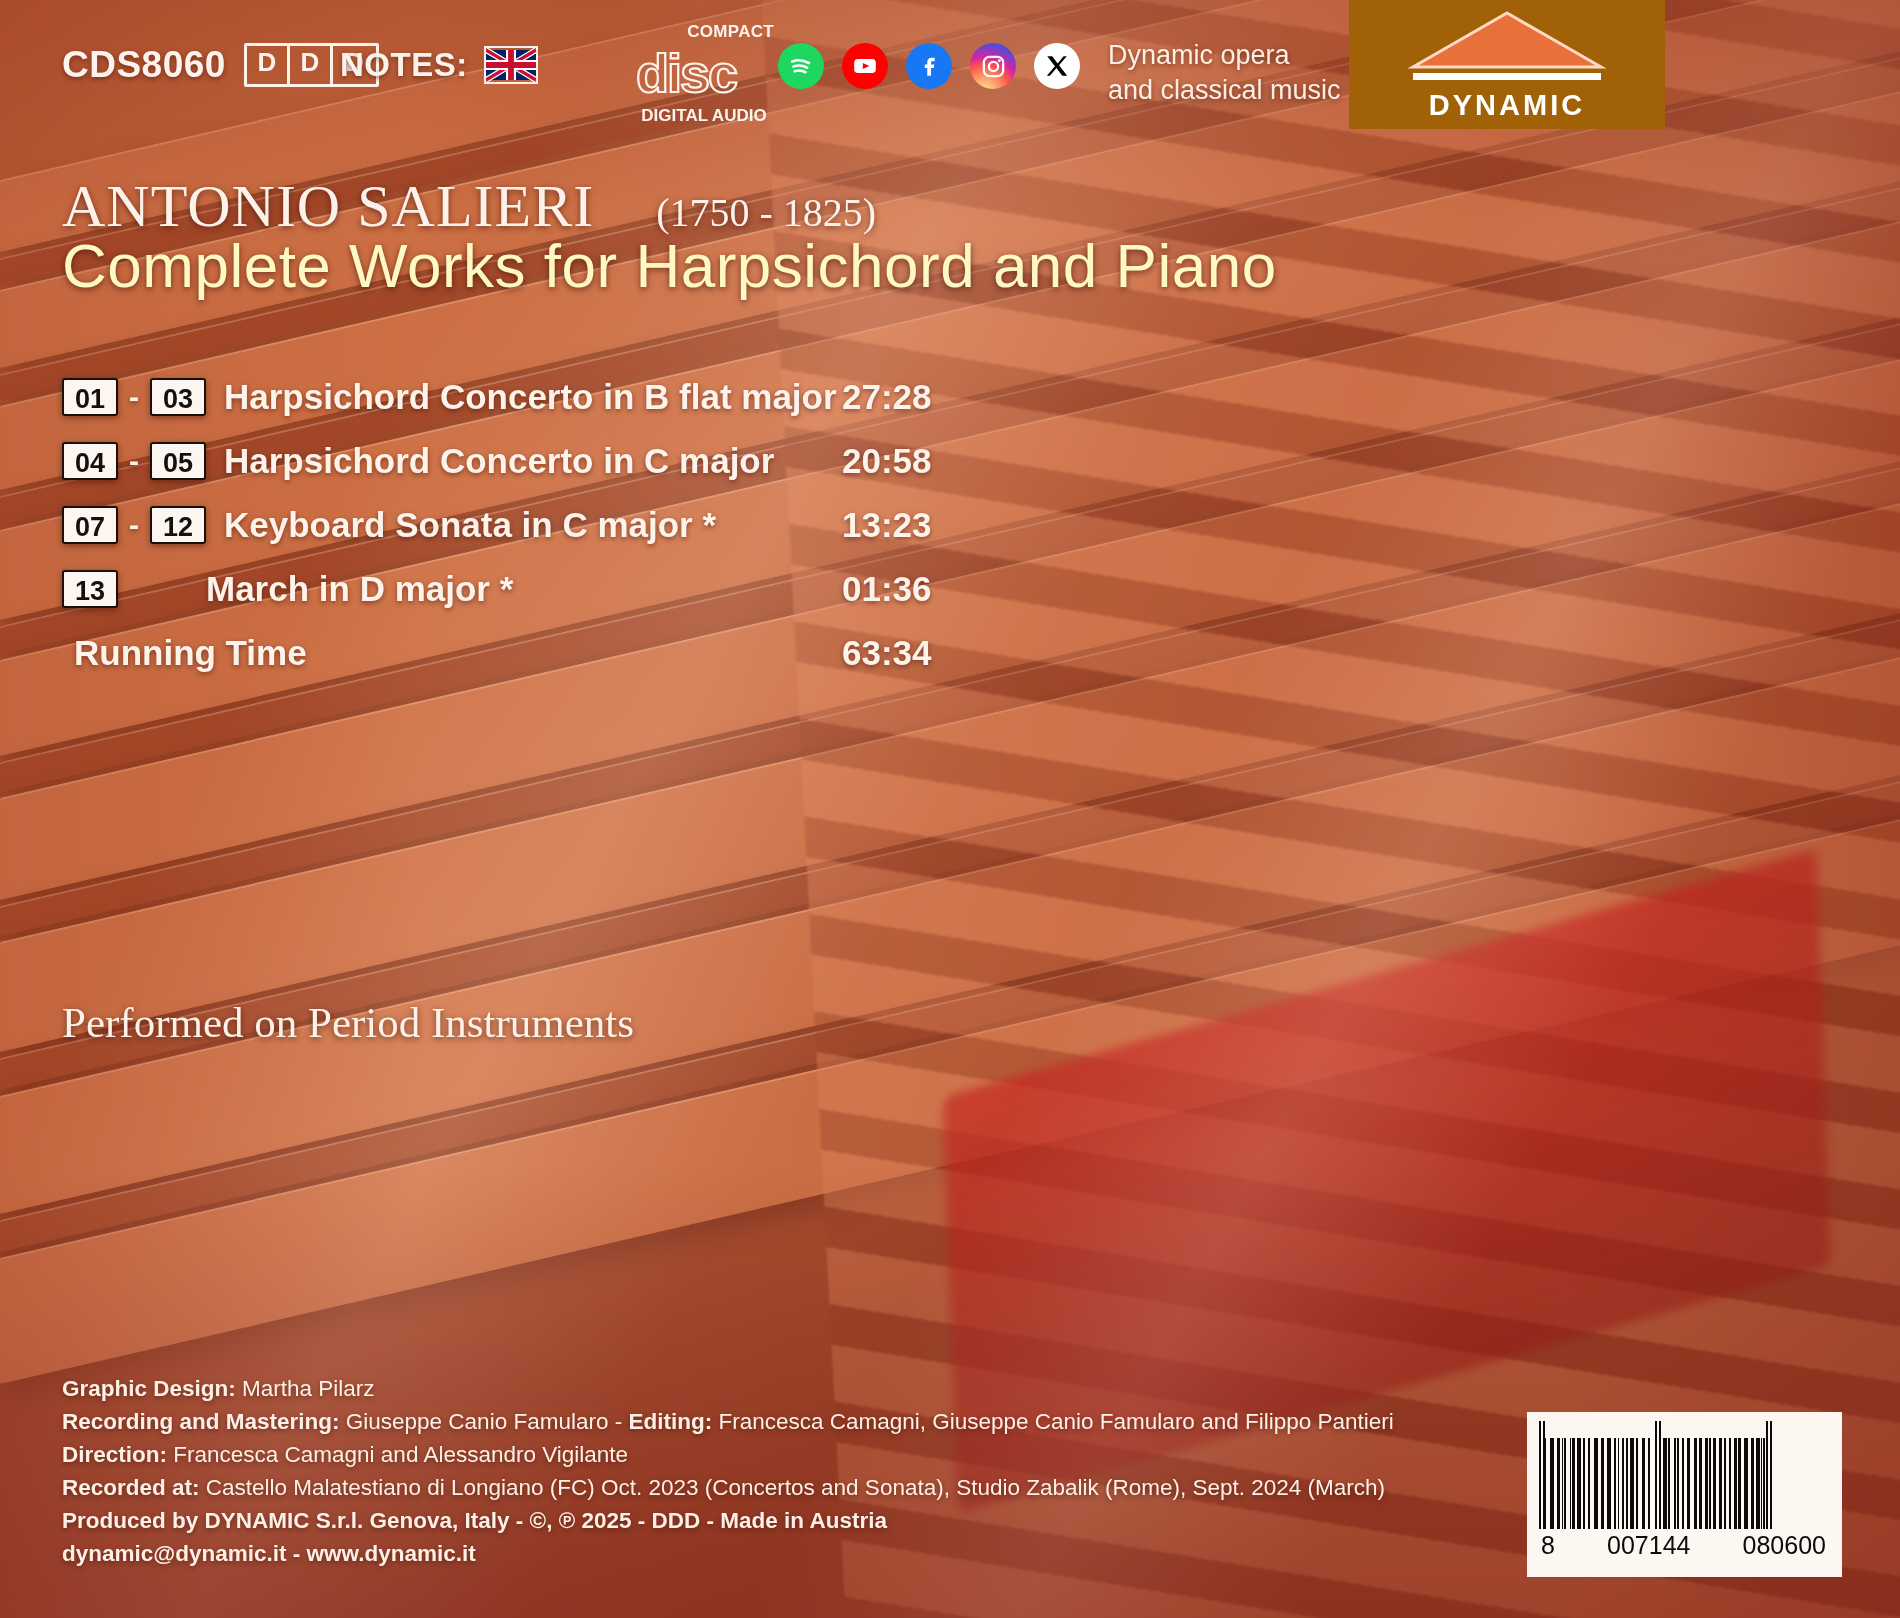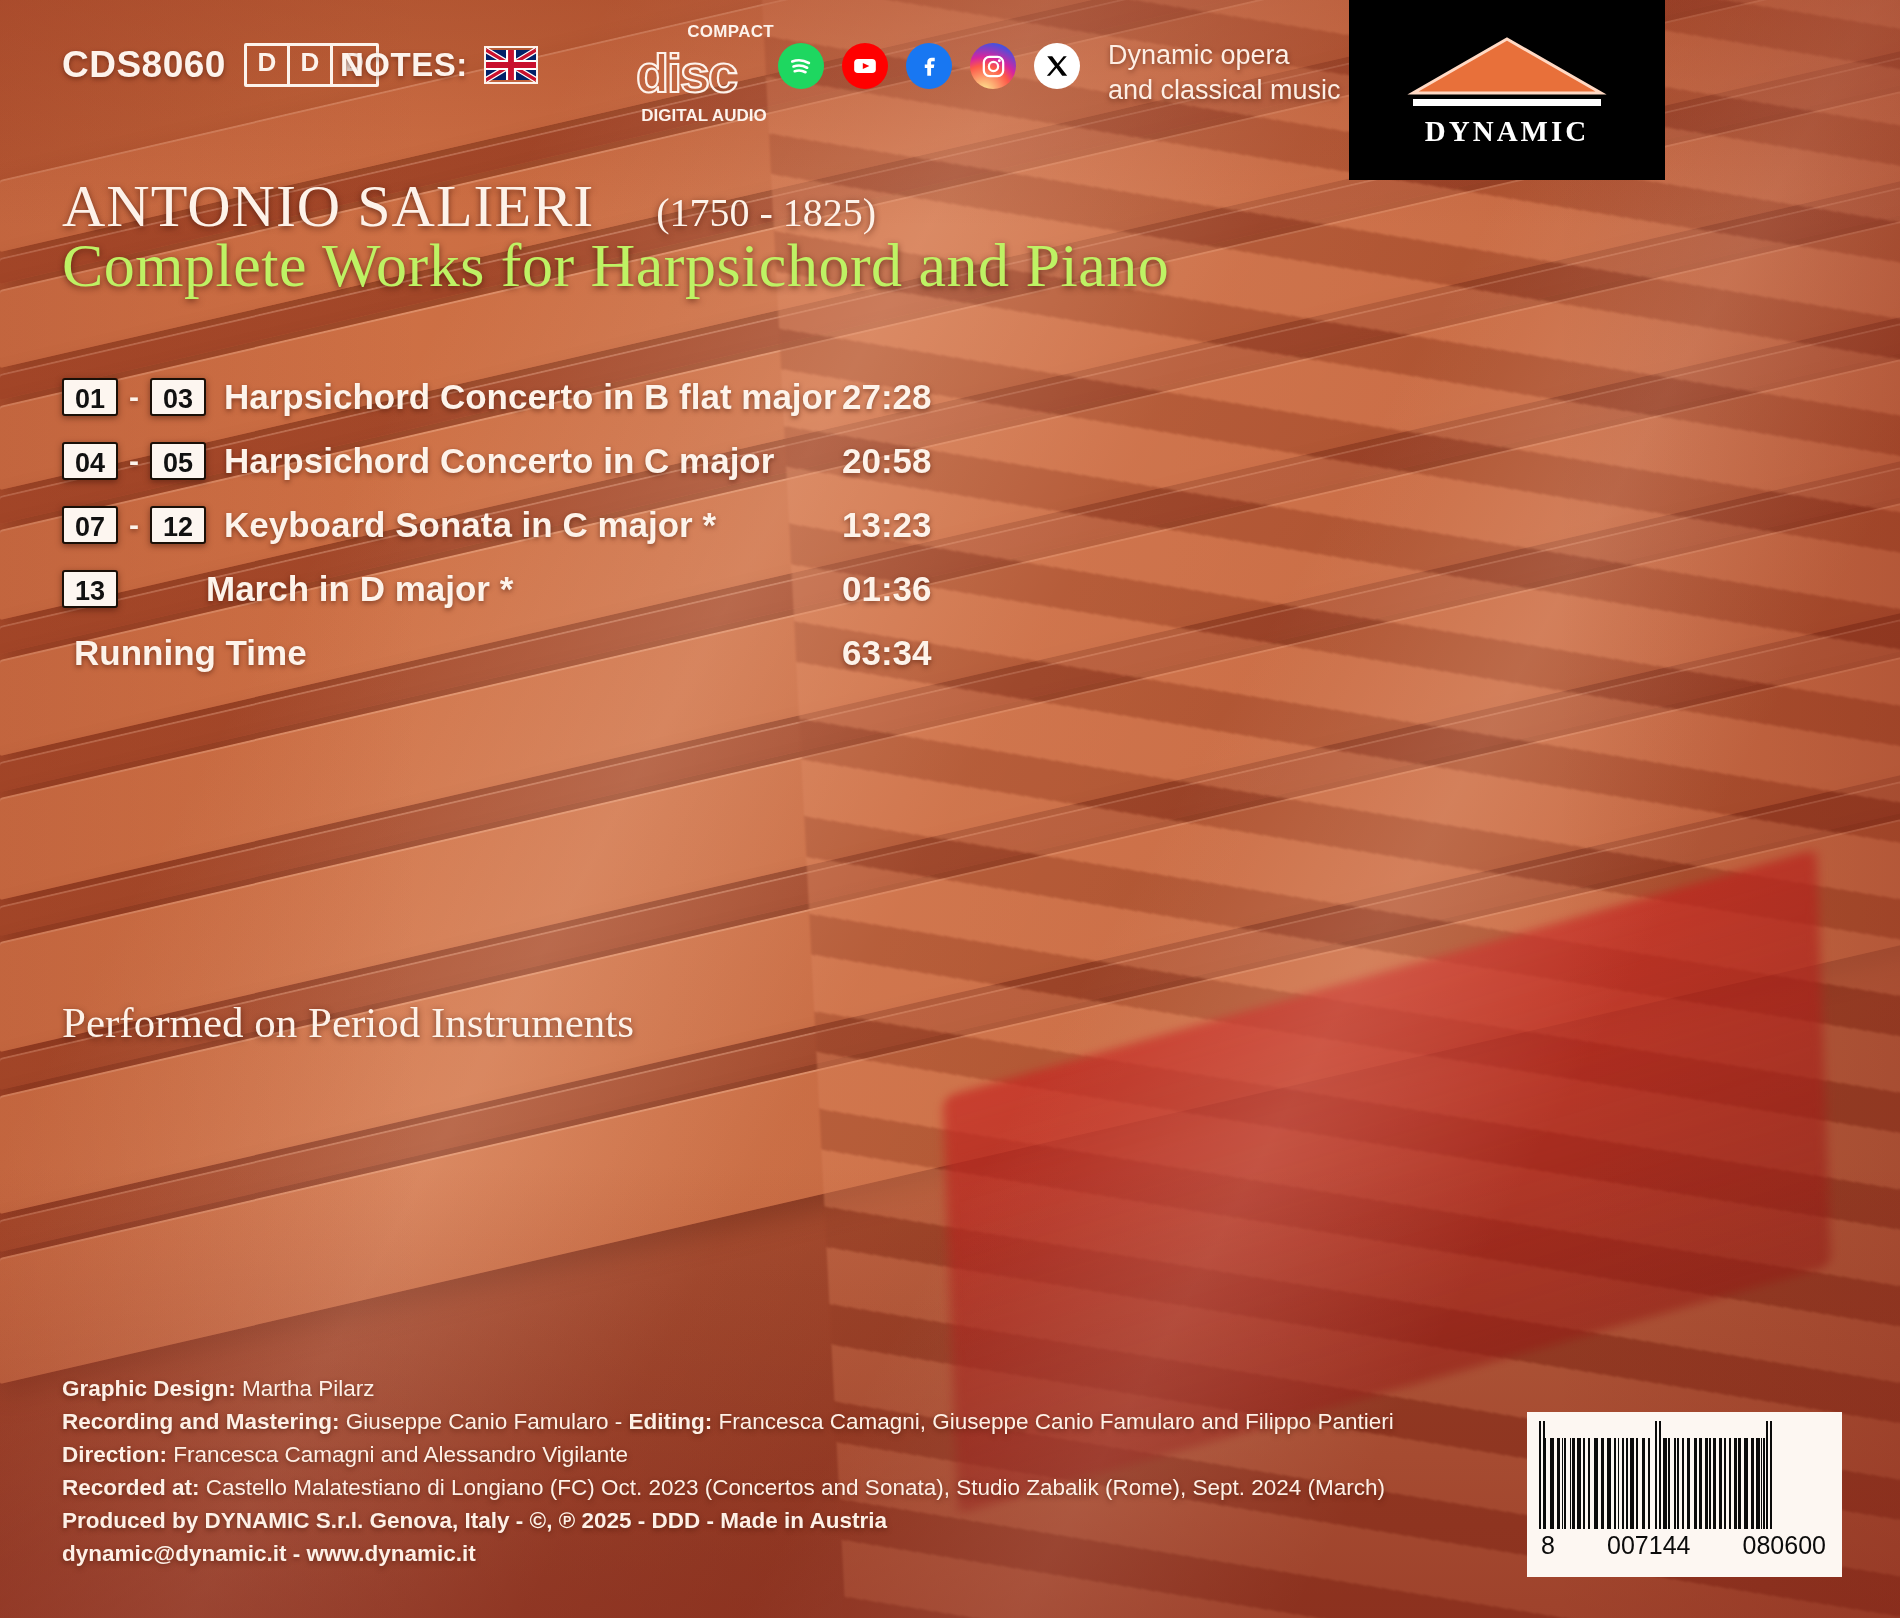--- a/index.html
+++ b/index.html
@@ -129,43 +129,42 @@
   .soc.x        { background:#ffffff; }
   .soc svg { position:absolute; inset:0; margin:auto; }
 
   .tagline {
     position:absolute; left:1108px; top:38px;
     font-size:27px; line-height:1.30; color:#fdeee4; font-weight:400;
     white-space:pre-line;
   }
 
   .dynbox {
-    position:absolute; left:1349px; top:0; width:316px; height:180px;
-    background:#000000;
+    position:absolute; left:1349px; top:0; width:316px; height:129px;
+    background:#a16207;
     display:flex; flex-direction:column; align-items:center; justify-content:center;
     gap:4px;
-    font-family:Liberation Serif, serif;
   }
   .dynbox .dname {
     font-size:29px; font-weight:bold; letter-spacing:3px; color:#ffffff;
   }
 
   
   .composer {
     position:absolute; left:62px; top:158px;
     font-family:"Liberation Serif", serif;
     font-size:60px; color:#fdf2e9; letter-spacing:1px;
     display:flex; align-items:baseline; gap:14px;
   }
   .composer .nm { font-size:60px;margin-top:14px; }
   .composer .yr { font-size:40px; letter-spacing:0px;margin-left:48px; }
   .worktitle {
     position:absolute; left:62px; top:230px;
-    font-family:Liberation Serif, serif;
-    font-size:62px; color:#bef264; letter-spacing:.5px;
+    font-family:Liberation Sans, sans-serif;
+    font-size:62px; color:#fef9c3; letter-spacing:.5px;
   }
 
   
   .tracks { position:absolute; left:62px; top:368px; width:1060px; }
   .trow {
     display:flex; align-items:center; height:58px; margin-bottom:6px;
   }
   .tnum {
     min-width:56px; height:38px; background:#fdf6f0; color:#111;
     font-size:27px; font-weight:bold; line-height:38px; text-align:center;

